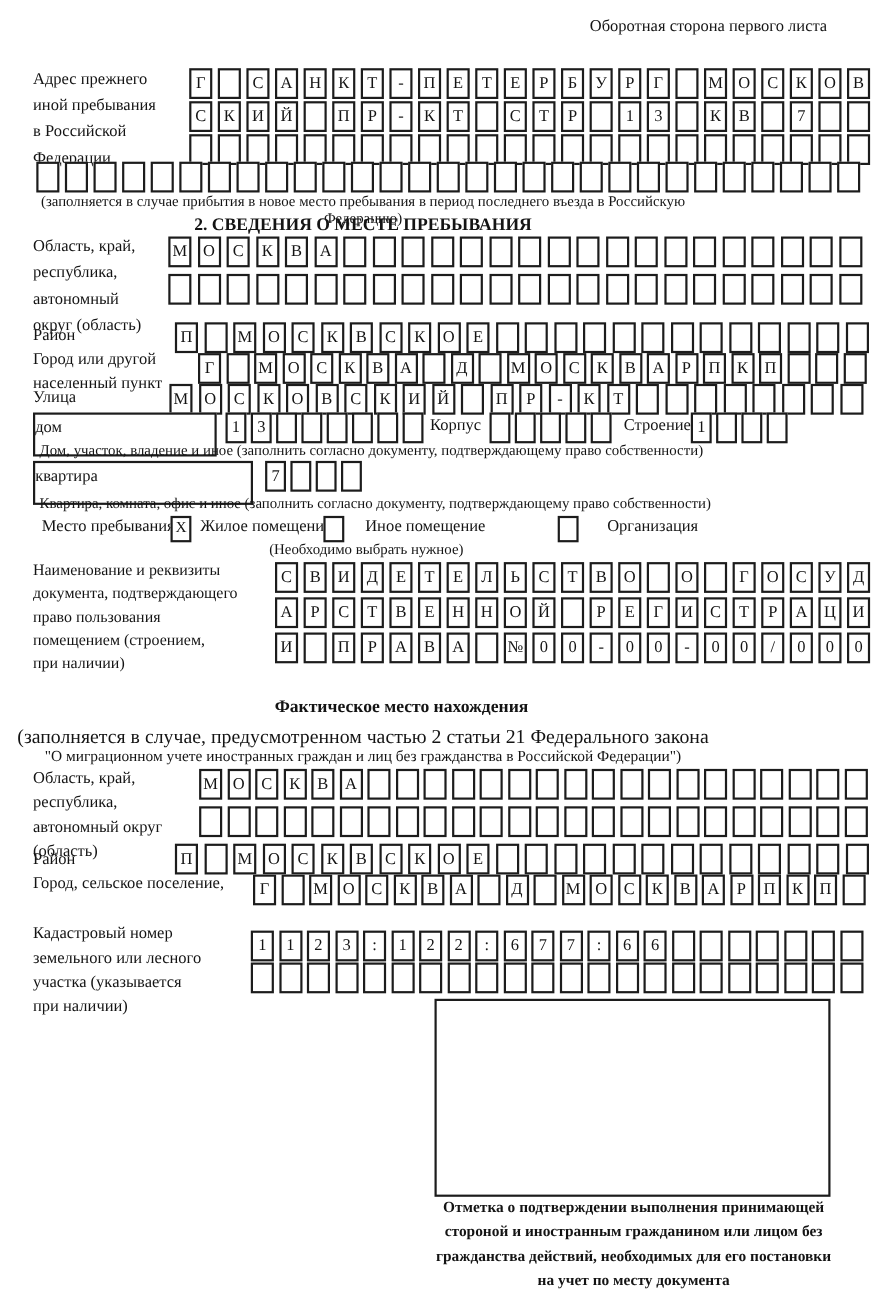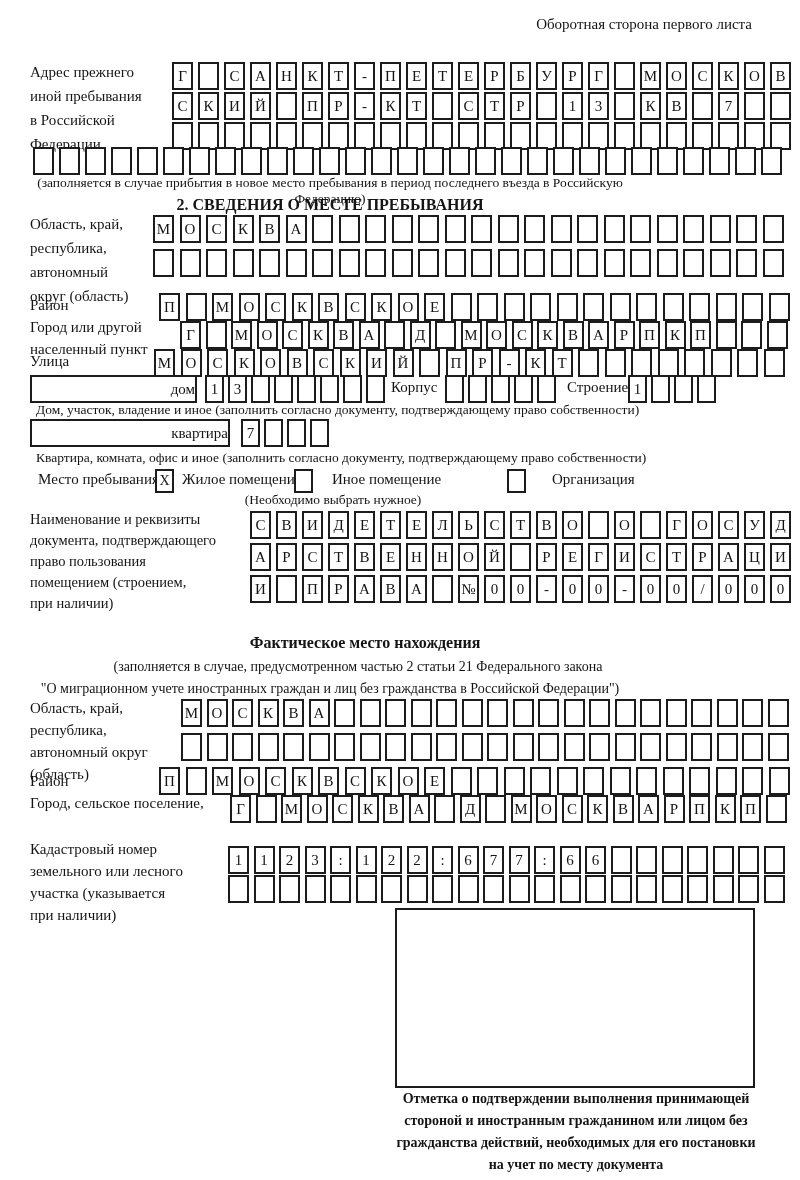--- a/index.html
+++ b/index.html
@@ -12,22 +12,22 @@
   .cap{position:absolute;font-size:13.5px;}
   .center{left:0;width:660px;text-align:center;}
   .title{position:absolute;font-weight:bold;font-size:16px;}
   .cellrow{position:absolute;display:flex;gap:5px;}
   .t265{gap:5.5px;}
   .t255{gap:4.5px;}
   .sm{gap:4px;}
   .cell{flex:none;width:21px;height:28px;border:2px solid #1c1c1c;box-sizing:border-box;
         text-align:center;font-size:15px;line-height:24px;background:#fff;}
   .sm .cell{width:19px;}
-  .bigbox{position:absolute;height:28px;border:2px solid #1c1c1c;box-sizing:border-box;
-        text-align:right;font-size:15px;line-height:25px;background:#fff;}
+  .bigbox{position:absolute;height:40px;border:2px solid #1c1c1c;box-sizing:border-box;
+        text-align:left;font-size:15px;line-height:25px;background:#fff;}
   .checkbox{position:absolute;width:19px;height:24px;border:2px solid #1c1c1c;box-sizing:border-box;
         text-align:center;font-size:14px;line-height:20px;background:#fff;}
   .inl{position:absolute;font-size:15px;}
   .bigrect{position:absolute;border:2px solid #1c1c1c;background:#fff;}
   .footer-cap{position:absolute;font-size:14px;font-weight:bold;text-align:center;line-height:22px;}
 </style>
 </head>
 <body>
 
 <div class="page">
@@ -416,21 +416,21 @@
       <span class="cell">-</span>
       <span class="cell">0</span>
       <span class="cell">0</span>
       <span class="cell">/</span>
       <span class="cell">0</span>
       <span class="cell">0</span>
       <span class="cell">0</span>
     </div>
 
   <div class="title center" style="top:634px;padding-left:35px;">Фактическое место нахождения</div>
-  <div class="cap center" style="top:659px;font-size:14px;margin-left:28px;">(заполняется в случае, предусмотренном частью 2 статьи 21 Федерального закона</div>
+  <div class="cap center" style="top:659px;font-size:18px;">(заполняется в случае, предусмотренном частью 2 статьи 21 Федерального закона</div>
   <div class="cap center" style="top:681px;font-size:14px;">"О миграционном учете иностранных граждан и лиц без гражданства в Российской Федерации")</div>
 
   <div class="lbl lh22" style="left:30px;top:697px;">
       <div>Область, край,</div>
       <div>республика,</div>
       <div>автономный округ</div>
       <div>(область)</div>
     </div>
   <div class="cellrow t255" style="left:181px;top:699px;">
       <span class="cell">М</span>

